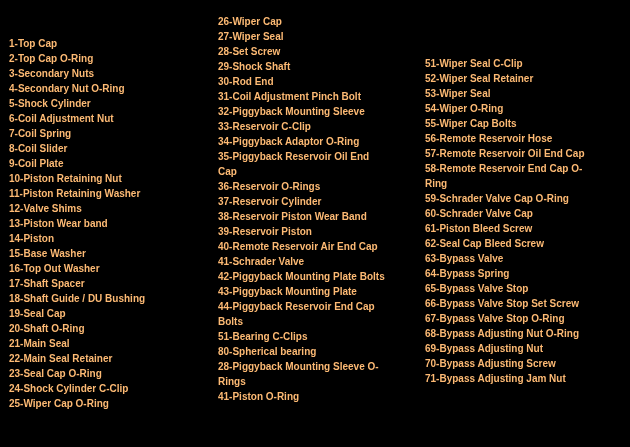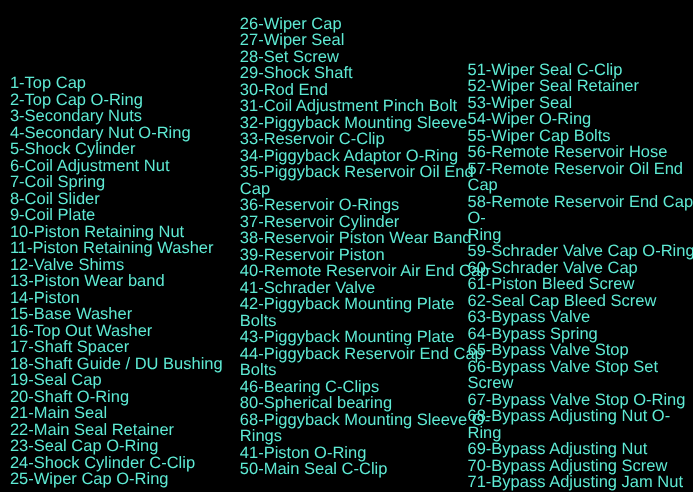--- a/index.html
+++ b/index.html
@@ -10,38 +10,38 @@
   #page {
     position: relative;
     width: 630px;
     height: 447px;
     background: #000000;
     overflow: hidden;
     font-family: "Liberation Sans", sans-serif;
   }
   .parts-column {
     position: absolute;
-    color: #5eead4;
-    font-size: 15px;
+    color: #fdba74;
+    font-size: 10px;
     line-height: 15px;
-    font-weight: 400;
+    font-weight: 700;
     letter-spacing: 0;
     white-space: pre-line;
   }
-  #col1 { left: 9px;   top: 36px; width: 212px; margin-top: 32px; }
+  #col1 { left: 9px;   top: 36px; width: 212px; }
   #col2 { left: 218px; top: 14px; width: 230px; }
   #col3 { left: 425px; top: 56px; width: 210px; }
   .part-item {
     white-space: pre-line;
   }
 </style>
 </head>
 <body>
 
 <div id="page">
   <div id="col1" class="parts-column"><div class="part-item">1-Top Cap</div><div class="part-item">2-Top Cap O-Ring</div><div class="part-item">3-Secondary Nuts</div><div class="part-item">4-Secondary Nut O-Ring</div><div class="part-item">5-Shock Cylinder</div><div class="part-item">6-Coil Adjustment Nut</div><div class="part-item">7-Coil Spring</div><div class="part-item">8-Coil Slider</div><div class="part-item">9-Coil Plate</div><div class="part-item">10-Piston Retaining Nut</div><div class="part-item">11-Piston Retaining Washer</div><div class="part-item">12-Valve Shims</div><div class="part-item">13-Piston Wear band</div><div class="part-item">14-Piston</div><div class="part-item">15-Base Washer</div><div class="part-item">16-Top Out Washer</div><div class="part-item">17-Shaft Spacer</div><div class="part-item">18-Shaft Guide / DU Bushing</div><div class="part-item">19-Seal Cap</div><div class="part-item">20-Shaft O-Ring</div><div class="part-item">21-Main Seal</div><div class="part-item">22-Main Seal Retainer</div><div class="part-item">23-Seal Cap O-Ring</div><div class="part-item">24-Shock Cylinder C-Clip</div><div class="part-item">25-Wiper Cap O-Ring</div></div>
   <div id="col2" class="parts-column"><div class="part-item">26-Wiper Cap</div><div class="part-item">27-Wiper Seal</div><div class="part-item">28-Set Screw</div><div class="part-item">29-Shock Shaft</div><div class="part-item">30-Rod End</div><div class="part-item">31-Coil Adjustment Pinch Bolt</div><div class="part-item">32-Piggyback Mounting Sleeve</div><div class="part-item">33-Reservoir C-Clip</div><div class="part-item">34-Piggyback Adaptor O-Ring</div><div class="part-item">35-Piggyback Reservoir Oil End
 Cap</div><div class="part-item">36-Reservoir O-Rings</div><div class="part-item">37-Reservoir Cylinder</div><div class="part-item">38-Reservoir Piston Wear Band</div><div class="part-item">39-Reservoir Piston</div><div class="part-item">40-Remote Reservoir Air End Cap</div><div class="part-item">41-Schrader Valve</div><div class="part-item">42-Piggyback Mounting Plate Bolts</div><div class="part-item">43-Piggyback Mounting Plate</div><div class="part-item">44-Piggyback Reservoir End Cap
-Bolts</div><div class="part-item">46-Bearing C-Clips</div><div class="part-item">80-Spherical bearing</div><div class="part-item">68-Piggyback Mounting Sleeve O-
-Rings</div><div class="part-item">41-Piston O-Ring</div><div class="part-item">50-Main Seal C-Clip</div></div>
+Bolts</div><div class="part-item">51-Bearing C-Clips</div><div class="part-item">80-Spherical bearing</div><div class="part-item">28-Piggyback Mounting Sleeve O-
+Rings</div><div class="part-item">41-Piston O-Ring</div></div>
   <div id="col3" class="parts-column"><div class="part-item">51-Wiper Seal C-Clip</div><div class="part-item">52-Wiper Seal Retainer</div><div class="part-item">53-Wiper Seal</div><div class="part-item">54-Wiper O-Ring</div><div class="part-item">55-Wiper Cap Bolts</div><div class="part-item">56-Remote Reservoir Hose</div><div class="part-item">57-Remote Reservoir Oil End Cap</div><div class="part-item">58-Remote Reservoir End Cap O-
 Ring</div><div class="part-item">59-Schrader Valve Cap O-Ring</div><div class="part-item">60-Schrader Valve Cap</div><div class="part-item">61-Piston Bleed Screw</div><div class="part-item">62-Seal Cap Bleed Screw</div><div class="part-item">63-Bypass Valve</div><div class="part-item">64-Bypass Spring</div><div class="part-item">65-Bypass Valve Stop</div><div class="part-item">66-Bypass Valve Stop Set Screw</div><div class="part-item">67-Bypass Valve Stop O-Ring</div><div class="part-item">68-Bypass Adjusting Nut O-Ring</div><div class="part-item">69-Bypass Adjusting Nut</div><div class="part-item">70-Bypass Adjusting Screw</div><div class="part-item">71-Bypass Adjusting Jam Nut</div></div>
 </div>
 
 </body></html>

